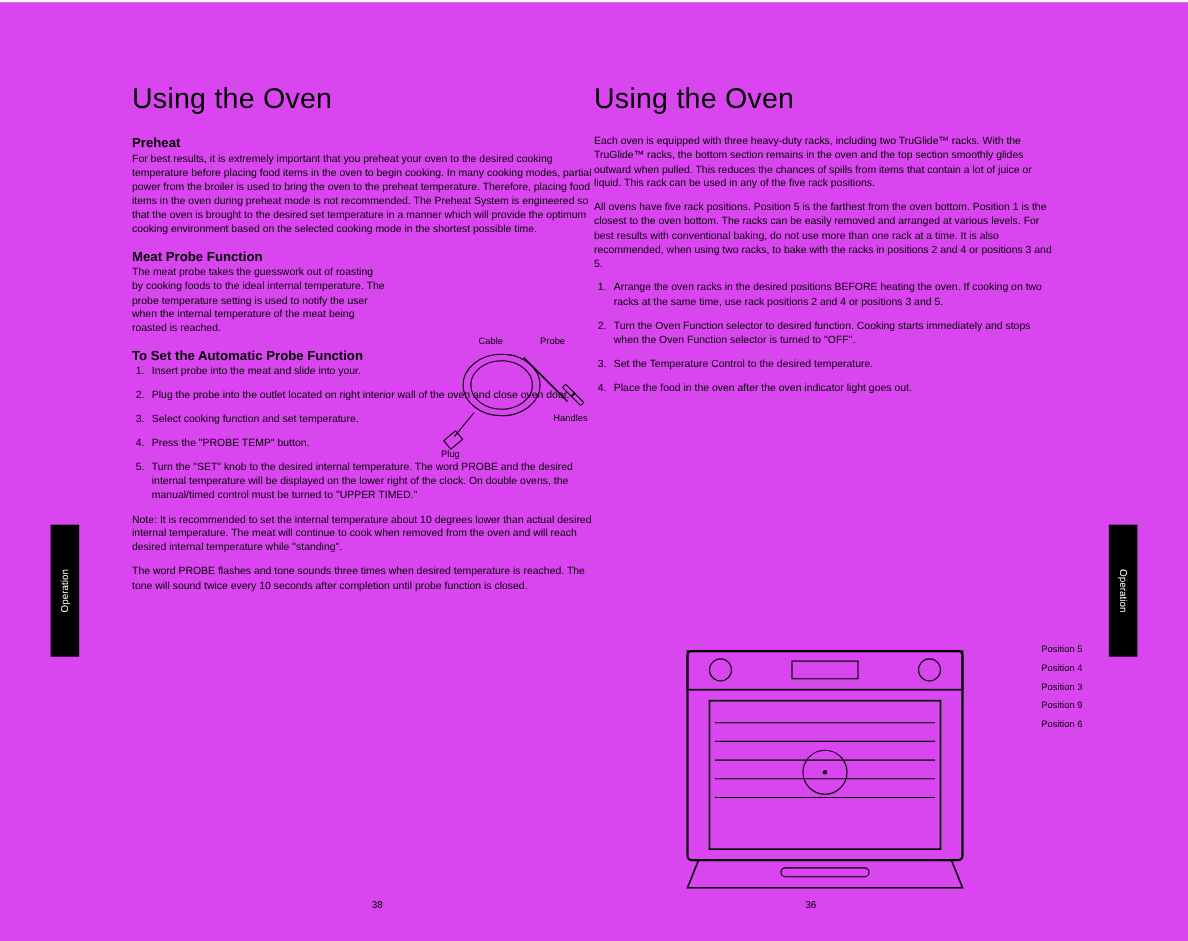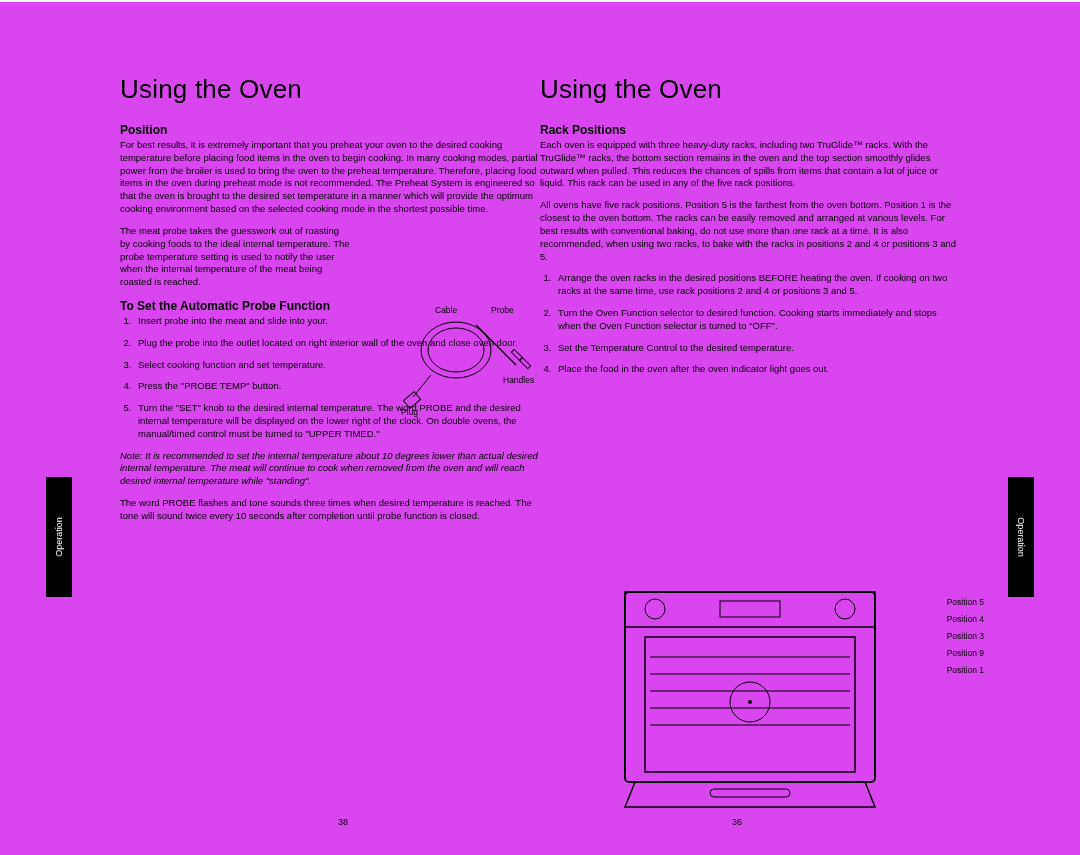--- a/index.html
+++ b/index.html
@@ -3,51 +3,52 @@
 <meta charset="utf-8">
 <style>
 body{margin:0;padding:0;background:#fff;font-family:Helvetica,Arial,sans-serif;color:#000}
 .spread{width:1080px;height:855px;position:relative;background:#d946ef;margin:2px auto}
 .page{position:absolute;top:72px;bottom:60px;width:420px}
 .page.left{left:120px}
 .page.right{right:120px}
 .title{font-size:26px;font-weight:300;margin-bottom:18px;letter-spacing:.2px}
 .h2{font-size:12px;font-weight:700;margin:10px 0 2px}
 .p{font-size:9.5px;line-height:1.35;margin:0 0 9px}
-.note{font-style:italic}
+.note{}
 ol{font-size:9.5px;line-height:1.35;padding-left:14px;margin:2px 0 9px}
 ol li{margin-bottom:9px;padding-left:4px}
 .tab{position:absolute;width:26px;height:120px;background:#000;color:#fff;font-size:9px;display:flex;align-items:center;justify-content:center}
 .tab.left{left:46px;top:475px}
 .tab.right{right:46px;top:475px}
 .tab span{transform:rotate(-90deg);white-space:nowrap}
 .tab.right span{transform:rotate(90deg)}
 .pgnum{position:absolute;bottom:30px;font-size:9px}
 .pgnum.l{left:338px}
 .pgnum.r{right:338px}
-.positions{position:absolute;right:-24px;bottom:118px;font-size:8.5px;line-height:17px}
+.positions{position:absolute;right:-24px;bottom:130px;font-size:8.5px;line-height:17px}
 .probefig{position:absolute;right:4px;top:231px;width:135px;height:115px}
 .probefig text{font-size:8.5px;font-family:Helvetica,Arial,sans-serif}
 .ovenfig{position:absolute;left:80px;bottom:-20px;width:260px}
 </style>
 </head>
 <body>
 
 <div class="spread">
   <div class="tab left">
       <span>Operation</span>
     </div>
   <div class="tab right">
       <span>Operation</span>
     </div>
 
   <div class="page left">
     <div class="title">Using the Oven</div>
-    <div class="h2">Position</div>
+    <div class="h2">Preheat</div>
     <div class="p">For best results, it is extremely important that you preheat your oven to the desired cooking temperature before placing food items in the oven to begin cooking. In many cooking modes, partial power from the broiler is used to bring the oven to the preheat temperature. Therefore, placing food items in the oven during preheat mode is not recommended. The Preheat System is engineered so that the oven is brought to the desired set temperature in a manner which will provide the optimum cooking environment based on the selected cooking mode in the shortest possible time.</div>
+    <div class="h2">Meat Probe Function</div>
     <div class="p" style="width:230px">The meat probe takes the guesswork out of roasting by cooking foods to the ideal internal temperature. The probe temperature setting is used to notify the user when the internal temperature of the meat being roasted is reached.</div>
     <div class="h2" style="width:230px">To Set the Automatic Probe Function</div>
     <ol>
       <li>Insert probe into the meat and slide into your.</li>
       <li>Plug the probe into the outlet located on right interior wall of the oven and close oven door.</li>
       <li>Select cooking function and set temperature.</li>
       <li>Press the "PROBE TEMP" button.</li>
       <li>Turn the "SET" knob to the desired internal temperature. The word PROBE and the desired internal temperature will be displayed on the lower right of the clock. On double ovens, the manual/timed control must be turned to "UPPER TIMED."</li>
     </ol>
     <div class="p note">Note: It is recommended to set the internal temperature about 10 degrees lower than actual desired internal temperature. The meat will continue to cook when removed from the oven and will reach desired internal temperature while "standing".</div>
@@ -63,21 +64,20 @@
       <rect x="4" y="90" width="14" height="10" transform="rotate(-40 11 95)" fill="none" stroke="#000"></rect>
       <text x="34" y="8">Cable</text>
       <text x="90" y="8">Probe</text>
       <text x="102" y="78">Handles</text>
       <text x="0" y="110">Plug</text>
     </svg>
   </div>
 
   <div class="page right">
     <div class="title">Using the Oven</div>
-    <div class="h2">Rack Positions</div>
     <div class="p">Each oven is equipped with three heavy-duty racks, including two TruGlide™ racks. With the TruGlide™ racks, the bottom section remains in the oven and the top section smoothly glides outward when pulled. This reduces the chances of spills from items that contain a lot of juice or liquid. This rack can be used in any of the five rack positions.</div>
     <div class="p">All ovens have five rack positions. Position 5 is the farthest from the oven bottom. Position 1 is the closest to the oven bottom. The racks can be easily removed and arranged at various levels. For best results with conventional baking, do not use more than one rack at a time. It is also recommended, when using two racks, to bake with the racks in positions 2 and 4 or positions 3 and 5.</div>
     <ol>
       <li>Arrange the oven racks in the desired positions BEFORE heating the oven. If cooking on two racks at the same time, use rack positions 2 and 4 or positions 3 and 5.</li>
       <li>Turn the Oven Function selector to desired function. Cooking starts immediately and stops when the Oven Function selector is turned to "OFF".</li>
       <li>Set the Temperature Control to the desired temperature.</li>
       <li>Place the food in the oven after the oven indicator light goes out.</li>
     </ol>
 
     <svg class="ovenfig" viewBox="0 0 260 230">
@@ -95,19 +95,19 @@
       <line x1="30" y1="121" x2="230" y2="121" stroke="#000"></line>
       <line x1="30" y1="138" x2="230" y2="138" stroke="#000"></line>
       <path d="M15 195 L245 195 L255 220 L5 220 Z" fill="none" stroke="#000" stroke-width="1.5"></path>
       <rect x="90" y="202" width="80" height="8" rx="4" fill="none" stroke="#000"></rect>
     </svg>
     <div class="positions">
       <div>Position 5</div>
       <div>Position 4</div>
       <div>Position 3</div>
       <div>Position 9</div>
-      <div>Position 1</div>
+      <div>Position 6</div>
     </div>
   </div>
 
   <div class="pgnum l">38</div>
   <div class="pgnum r">36</div>
 </div>
 
 </body></html>

